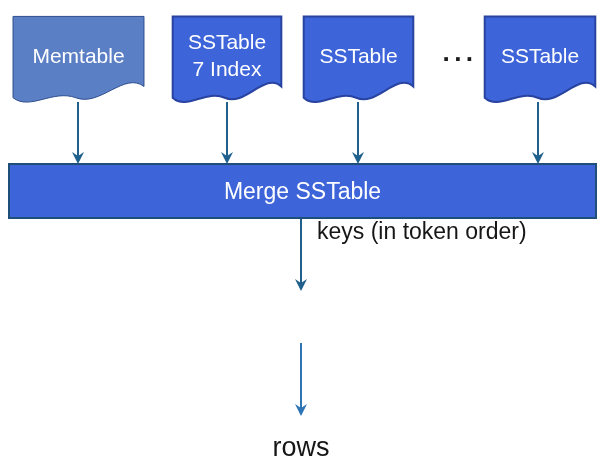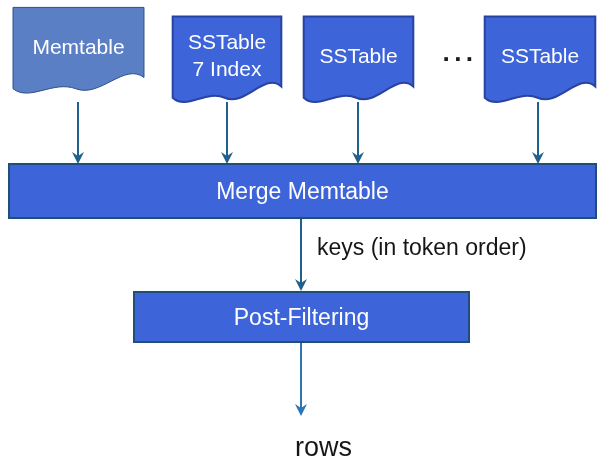--- a/index.html
+++ b/index.html
@@ -23,33 +23,33 @@
     color:#ffffff;font-size:23px;
   }
   
   .connector{position:absolute;overflow:visible;}
   .conn-dark line{stroke:#1F618C;stroke-width:2;}
   .conn-dark polygon{fill:#1F618C;}
   .conn-light line{stroke:#2E75B6;stroke-width:2;}
   .conn-light polygon{fill:#2E75B6;}
   
   .flow-label{position:absolute;color:#161616;}
-  .lbl-keys{left:317px;top:234px;font-size:23px;text-align:center;}
-  .lbl-rows{left:250px;top:432px;width:102px;text-align:right;font-size:27px;}
+  .lbl-keys{left:317px;top:218px;font-size:23px;text-align:center;}
+  .lbl-rows{left:250px;top:432px;width:102px;text-align:center;font-size:27px;}
   .ellipsis{
     position:absolute;left:438px;top:44px;width:44px;text-align:center;
     color:#1a1a1a;font-size:26px;font-weight:bold;letter-spacing:3px;
   }
 </style>
 </head>
 <body>
 
 <div class="canvas">
 
-  <div class="doc-node" style="left:11px;top:6px;width:135px;height:94px;">
+  <div class="doc-node" style="left:11px;top:15px;width:135px;height:94px;">
     <svg viewBox="0 0 100 100" preserveAspectRatio="none">
       <path vector-effect="non-scaling-stroke" class="p" d="M1.5,1.5 L98.5,1.5 L98.5,76 C84,60 66,98 48,88 C31,79 14,102 1.5,88 Z" style="fill: rgb(91, 127, 196); stroke: rgb(46, 78, 142);"></path>
     </svg>
     <div class="doc-label">
       <span>Memtable</span>
     </div>
   </div>
 
   <div class="doc-node" style="left:171px;top:15px;width:112px;height:94px;">
     <svg viewBox="0 0 100 100" preserveAspectRatio="none" class="doc-sstable">
@@ -92,32 +92,29 @@
   <svg class="connector conn-dark" style="left:350px;top:102px;" width="16" height="62">
     <line x1="8" y1="0" x2="8" y2="58"></line>
       <polygon points="8,62 2,50 8,54 14,50"></polygon>
   </svg>
   <svg class="connector conn-dark" style="left:530px;top:102px;" width="16" height="62">
     <line x1="8" y1="0" x2="8" y2="58"></line>
       <polygon points="8,62 2,50 8,54 14,50"></polygon>
   </svg>
 
   <div class="proc-box" style="left:8px;top:163px;width:589px;height:56px;">
-    <span>Merge Memtable</span>
+    <span>Merge SSTable</span>
   </div>
 
   <svg class="connector conn-dark" style="left:293px;top:219px;" width="16" height="72">
     <line x1="8" y1="0" x2="8" y2="68"></line>
       <polygon points="8,72 2,60 8,64 14,60"></polygon>
   </svg>
   <div class="flow-label lbl-keys">keys (in token order)</div>
 
-  <div class="proc-box" style="left:133px;top:291px;width:337px;height:52px;">
-    <span>Post-Filtering</span>
-  </div>
 
   <svg class="connector conn-light" style="left:293px;top:343px;" width="16" height="73">
     <line x1="8" y1="0" x2="8" y2="69"></line>
       <polygon points="8,73 2,61 8,65 14,61"></polygon>
   </svg>
   <div class="flow-label lbl-rows">rows</div>
 
 </div>
 
 </body></html>

